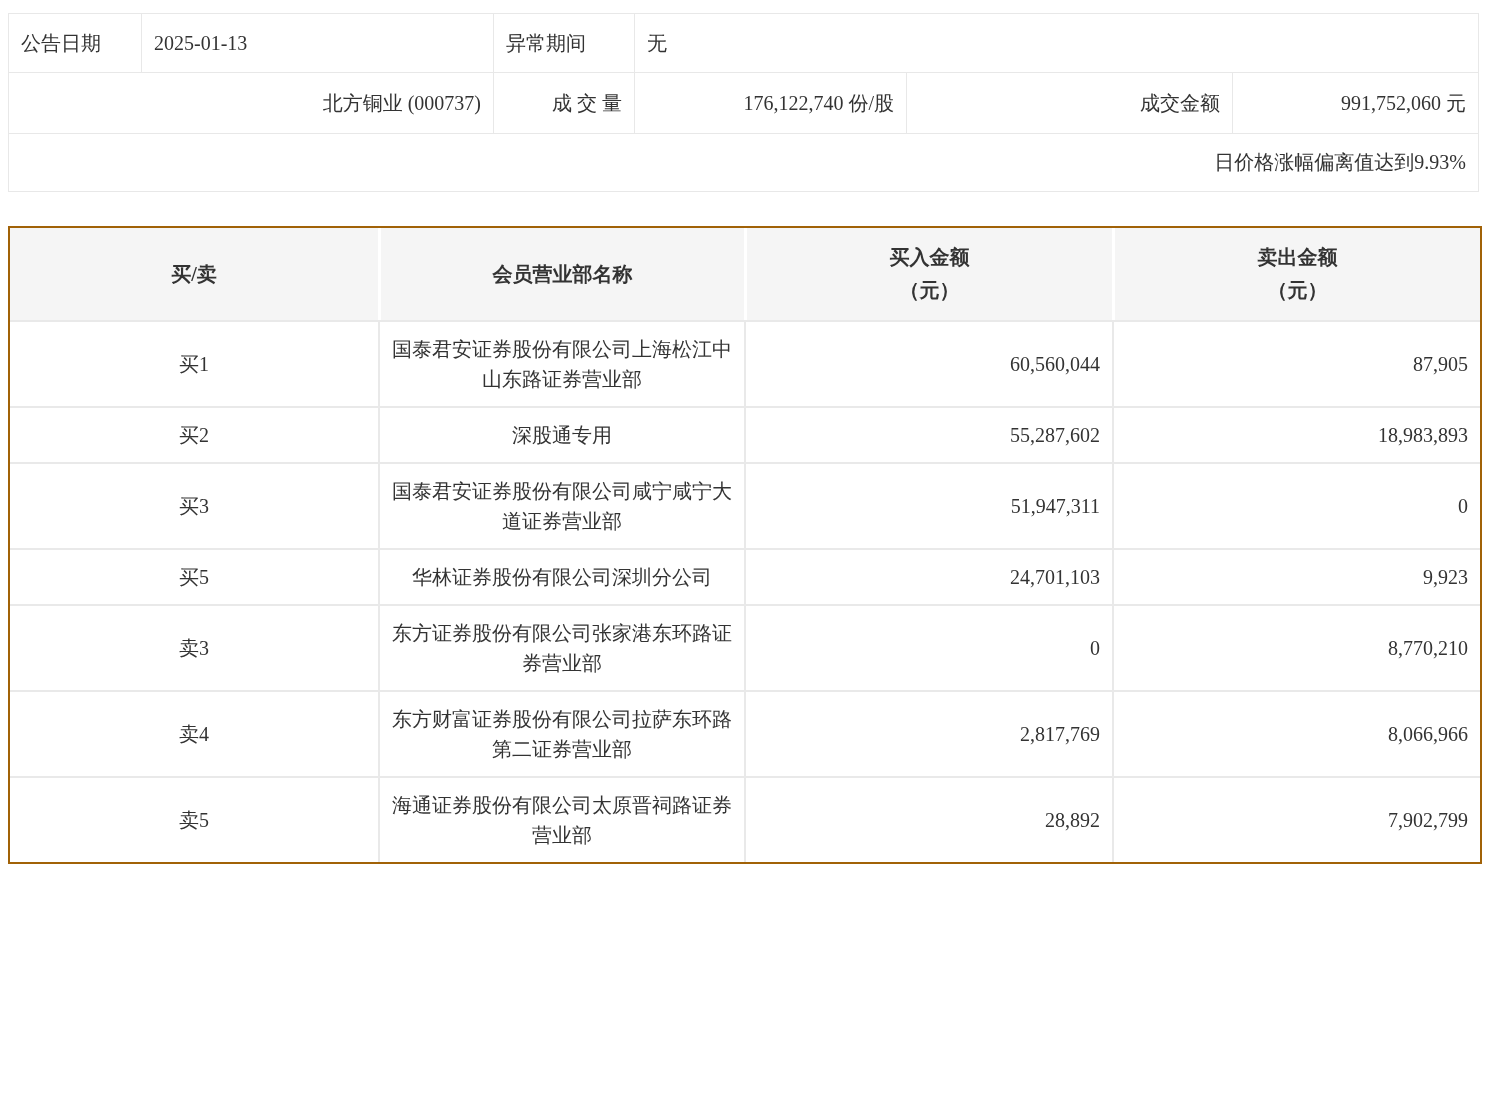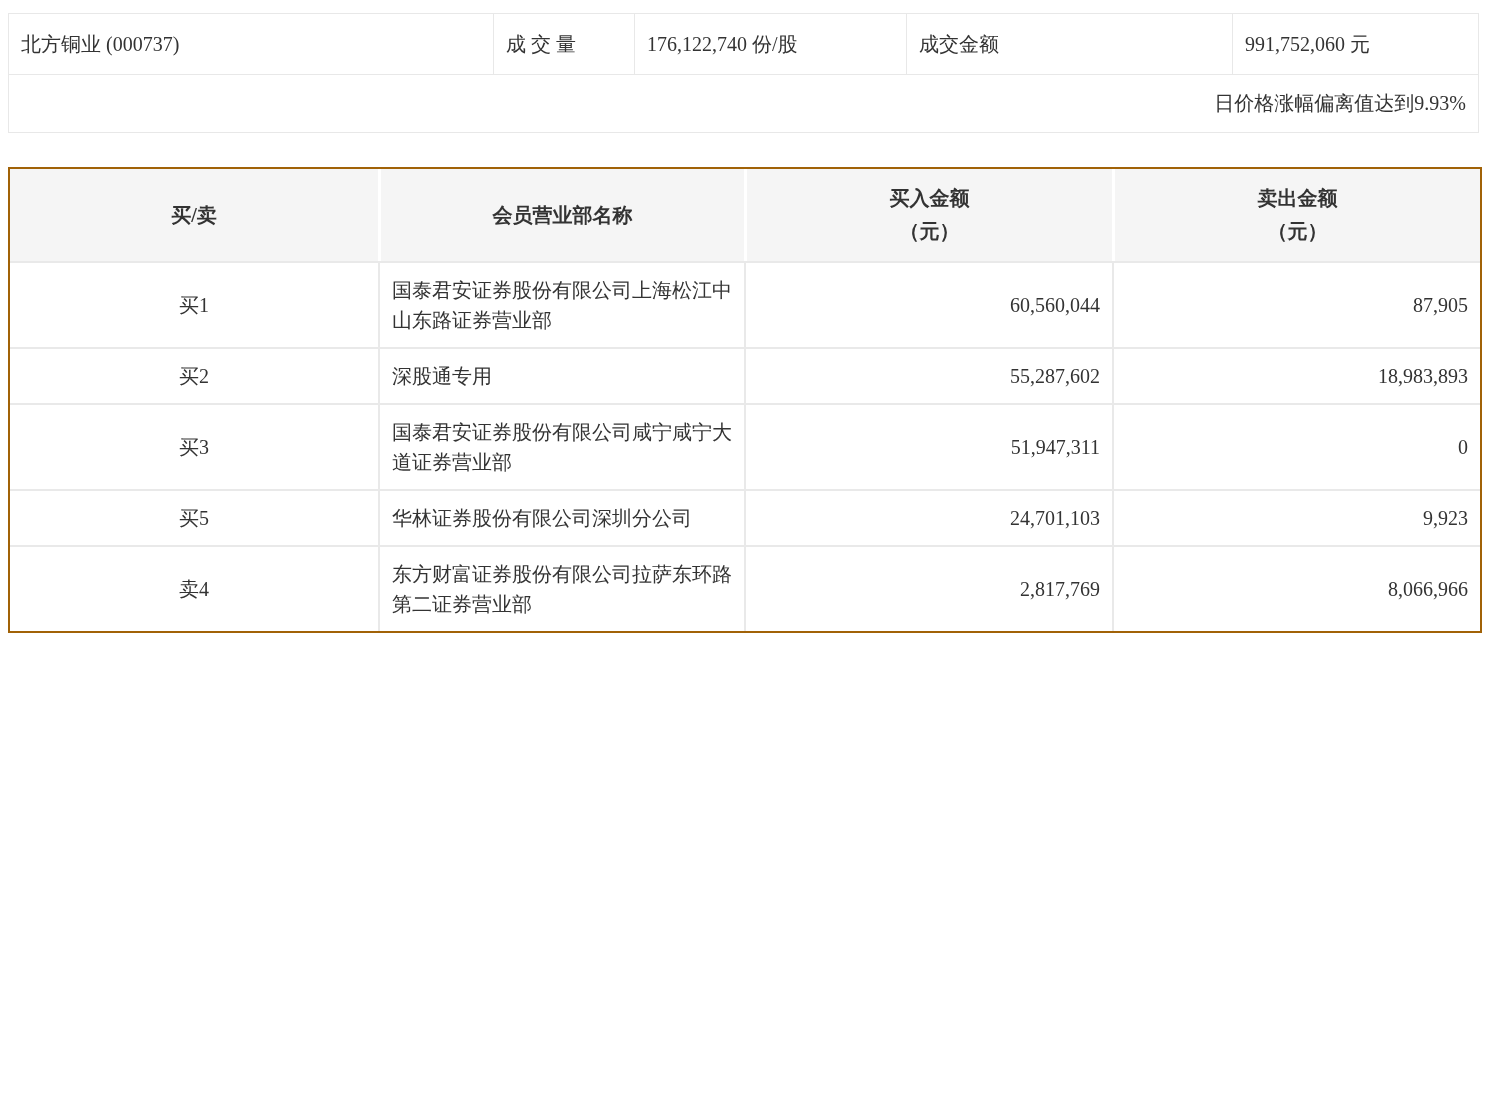--- a/index.html
+++ b/index.html
@@ -23,21 +23,21 @@
   }
   table.info td {
     border: 1px solid #e8e8e8;
     font-size: 20px;
     padding: 0 12px;
     vertical-align: middle;
     white-space: nowrap;
     overflow: hidden;
   }
   table.info tr.r1 td { height: 58px; }
-  table.info tr.r2 td { height: 60px; }
+  table.info tr.r2 td { height: 60px; text-align: right; }
   table.info tr.r3 td { height: 57px; text-align: right; }
 
   
   .table-gap { height: 34px; }
 
   
   table.rank {
     width: 1470px;
     table-layout: fixed;
     border-collapse: separate;
@@ -59,38 +59,44 @@
   table.rank td {
     font-size: 20px;
     line-height: 30px;
     padding: 12px 12px;
     vertical-align: middle;
     border-top: 2px solid #e9e9e9;
     background: #ffffff;
   }
   table.rank td:not(:first-child) { border-left: 2px solid #e9e9e9; }
   td.c-side  { text-align: center; margin-left: 16px; }
-  td.c-branch{ text-align: left; }
+  td.c-branch{ text-align: center; }
   td.c-num   { text-align: right; padding-right: 10px; }
 </style>
 </head>
 <body>
 
 <div class="page">
 
   <table class="info">
     <colgroup>
       <col style="width:133px">
         <col style="width:352px">
         <col style="width:141px">
       <col style="width:272px">
         <col style="width:326px">
         <col style="width:246px">
     </colgroup>
     <tbody>
+        <tr class="r1">
+      <td>公告日期</td>
+      <td>2025-01-13</td>
+      <td>异常期间</td>
+      <td colspan="3">无</td>
+    </tr>
     <tr class="r2">
       <td colspan="2">北方铜业 (000737)</td>
       <td>成 交 量</td>
       <td>176,122,740 份/股</td>
       <td>成交金额</td>
       <td>991,752,060 元</td>
     </tr>
     <tr class="r3">
       <td colspan="6">日价格涨幅偏离值达到9.93%</td>
     </tr>
@@ -143,21 +149,33 @@
         <td class="c-num">51,947,311</td>
         <td class="c-num">0</td>
       </tr>
       <tr>
         <td class="c-side">买5</td>
         <td class="c-branch">华林证券股份有限公司深圳分公司</td>
         <td class="c-num">24,701,103</td>
         <td class="c-num">9,923</td>
       </tr>
       <tr>
+        <td class="c-side">卖3</td>
+        <td class="c-branch">东方证券股份有限公司张家港东环路证券营业部</td>
+        <td class="c-num">0</td>
+        <td class="c-num">8,770,210</td>
+      </tr>
+      <tr>
         <td class="c-side">卖4</td>
         <td class="c-branch">东方财富证券股份有限公司拉萨东环路第二证券营业部</td>
         <td class="c-num">2,817,769</td>
         <td class="c-num">8,066,966</td>
+      </tr>
+      <tr>
+        <td class="c-side">卖5</td>
+        <td class="c-branch">海通证券股份有限公司太原晋祠路证券营业部</td>
+        <td class="c-num">28,892</td>
+        <td class="c-num">7,902,799</td>
       </tr>
     </tbody>
   </table>
 
 </div>
 
 </body></html>

